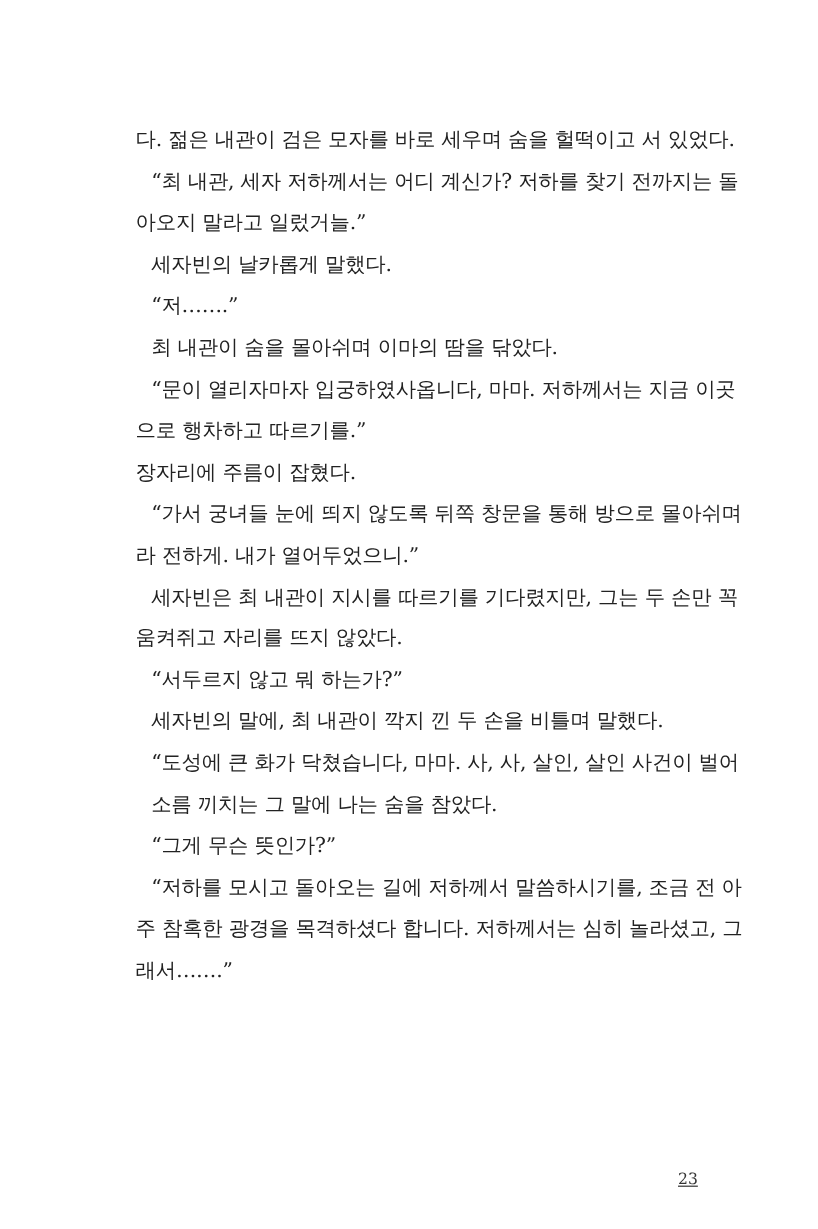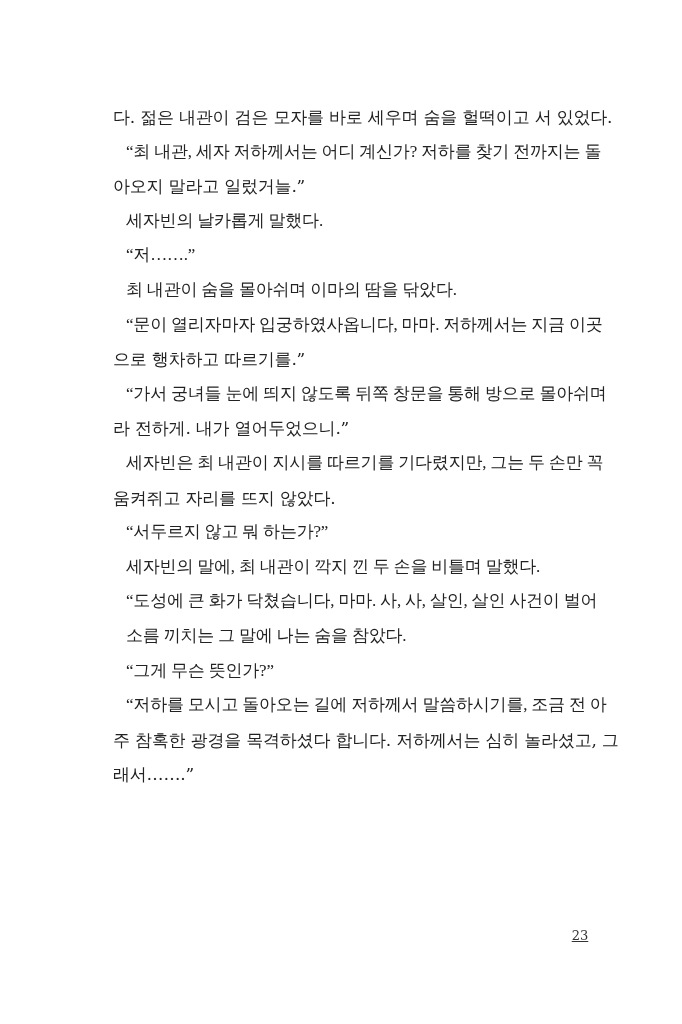--- a/index.html
+++ b/index.html
@@ -27,45 +27,45 @@
       font-size: 17px;
       white-space: nowrap;
       letter-spacing: -0.2px;
     }
     .line.justify {
       text-align: justify;
       text-align-last: justify;
     }
     .line.indent {
       padding-left: 13px;
-      font-family: Liberation Serif, serif;
     }
     .page-number {
       position: absolute;
       left: 565px;
-      top: 928px;
+      top: 976px;
       width: 30px;
-      text-align: center;
+      text-align: left;
       font-size: 13px;
       color: #333333;
       text-decoration: underline;
     }
   </style>
 </head>
 <body>
 
 <div class="page">
   <div class="line justify">다. 젊은 내관이 검은 모자를 바로 세우며 숨을 헐떡이고 서 있었다.</div>
   <div class="line justify indent">“최 내관, 세자 저하께서는 어디 계신가? 저하를 찾기 전까지는 돌</div>
   <div class="line">아오지 말라고 일렀거늘.”</div>
   <div class="line indent">세자빈의 날카롭게 말했다.</div>
   <div class="line indent">“저…….”</div>
   <div class="line indent">최 내관이 숨을 몰아쉬며 이마의 땀을 닦았다.</div>
   <div class="line justify indent">“문이 열리자마자 입궁하였사옵니다, 마마. 저하께서는 지금 이곳</div>
   <div class="line">으로 행차하고 따르기를.”</div>
+  <div class="line">장자리에 주름이 잡혔다.</div>
   <div class="line justify indent">“가서 궁녀들 눈에 띄지 않도록 뒤쪽 창문을 통해 방으로 몰아쉬며</div>
   <div class="line">라 전하게. 내가 열어두었으니.”</div>
   <div class="line justify indent">세자빈은 최 내관이 지시를 따르기를 기다렸지만, 그는 두 손만 꼭</div>
   <div class="line">움켜쥐고 자리를 뜨지 않았다.</div>
   <div class="line indent">“서두르지 않고 뭐 하는가?”</div>
   <div class="line indent">세자빈의 말에, 최 내관이 깍지 낀 두 손을 비틀며 말했다.</div>
   <div class="line justify indent">“도성에 큰 화가 닥쳤습니다, 마마. 사, 사, 살인, 살인 사건이 벌어</div>
   <div class="line indent">소름 끼치는 그 말에 나는 숨을 참았다.</div>
   <div class="line indent">“그게 무슨 뜻인가?”</div>
   <div class="line justify indent">“저하를 모시고 돌아오는 길에 저하께서 말씀하시기를, 조금 전 아</div>

